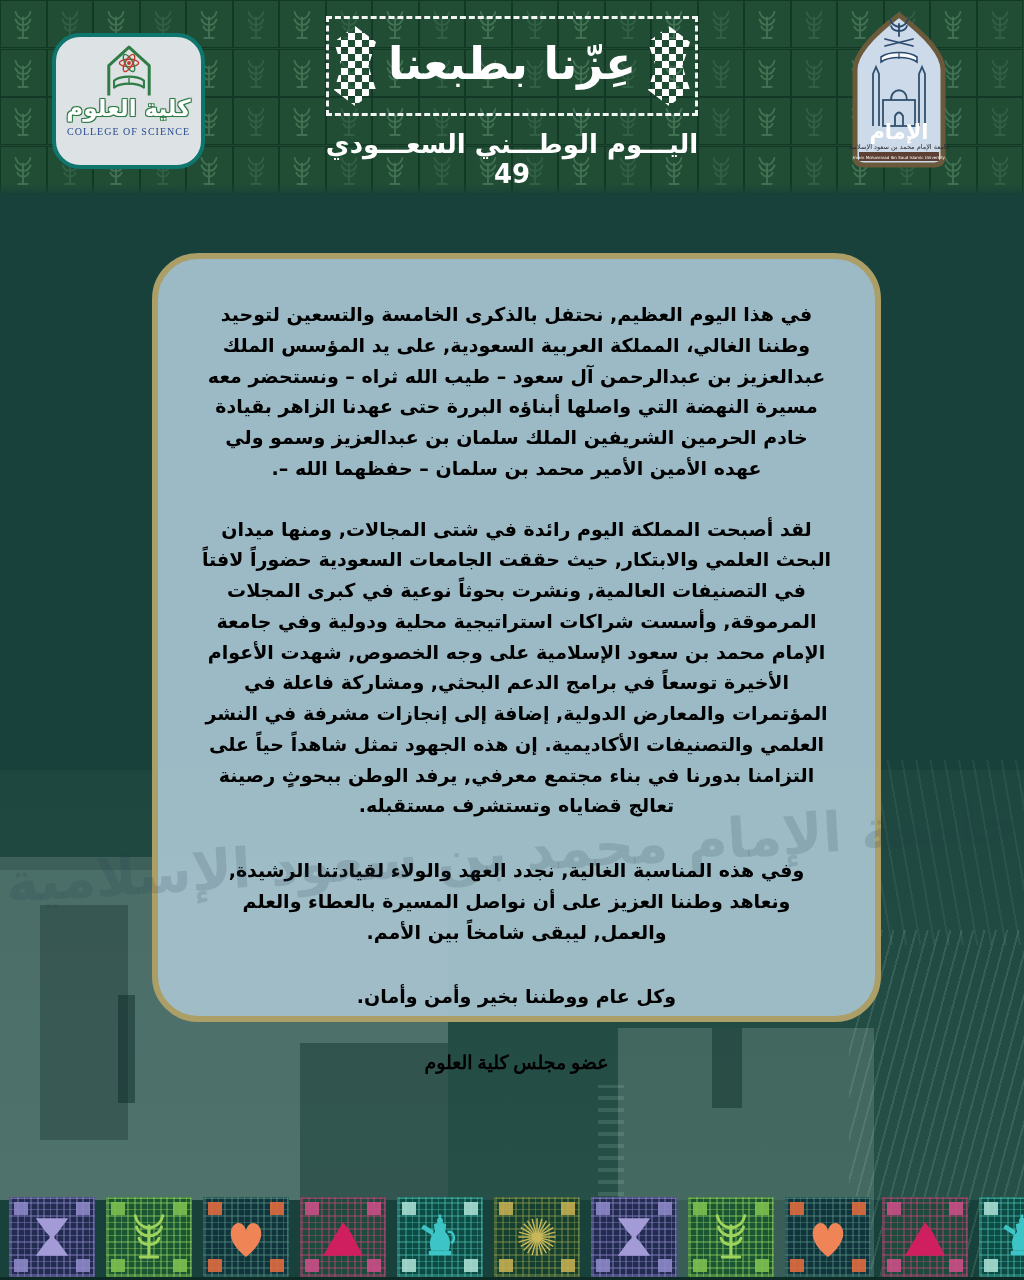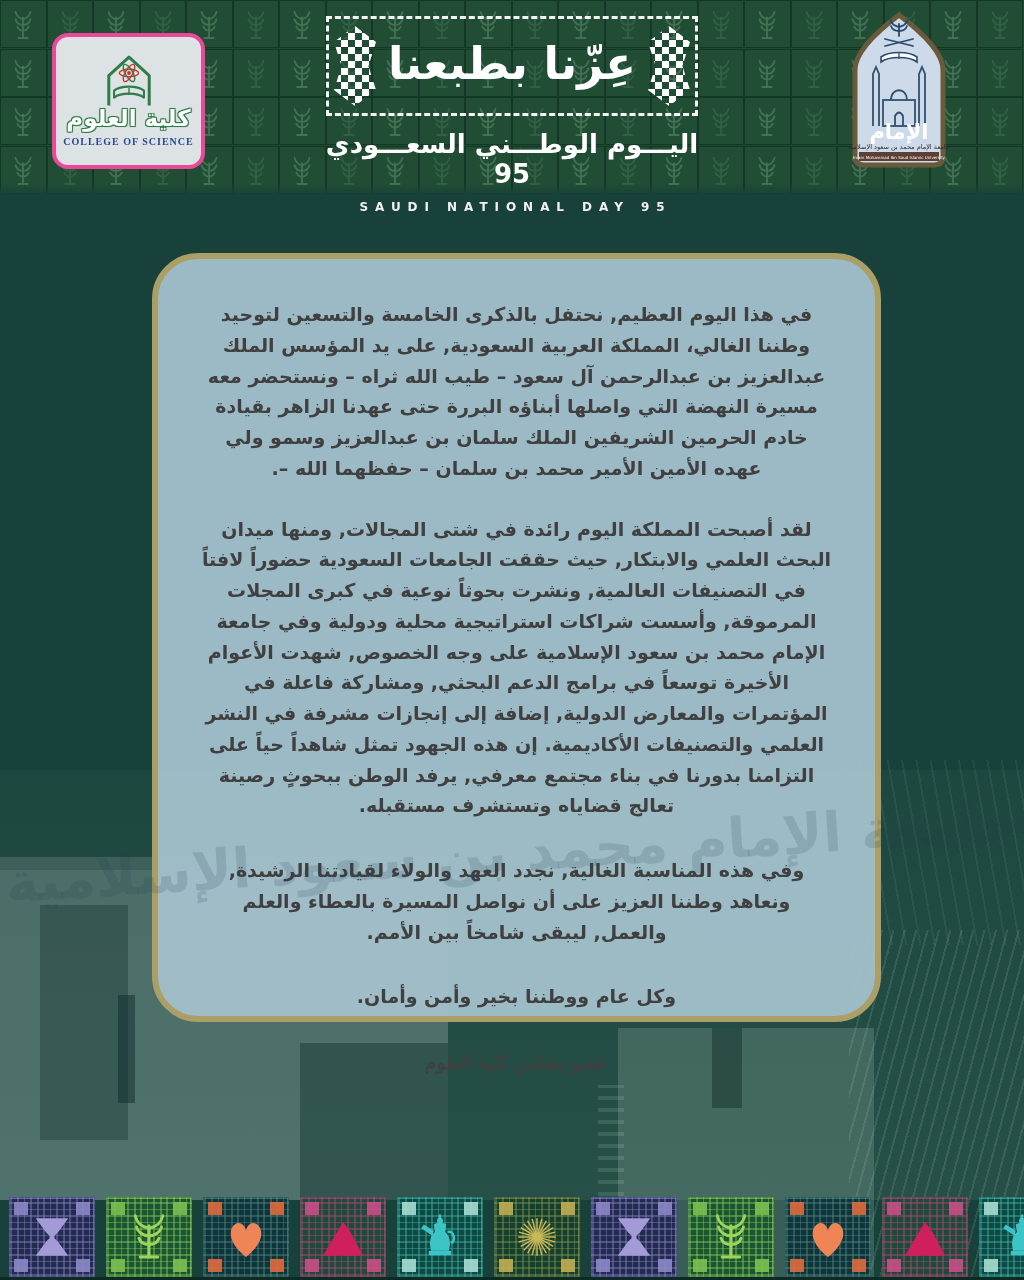--- a/index.html
+++ b/index.html
@@ -10,26 +10,26 @@
   .header{position:absolute;left:0;top:0;width:1024px;height:194px;background:#1d4a31;z-index:1;}
   .header-pattern{position:absolute;inset:0;display:flex;flex-wrap:wrap;overflow:hidden;}
   .pcell{width:46.5px;height:48px;box-sizing:border-box;border:1px solid rgba(9,42,26,.55);
     display:flex;align-items:center;justify-content:center;background:rgba(255,255,255,.02);}
   .pcell svg{width:28px;height:32px;}
   .header-fade{position:absolute;left:0;right:0;bottom:-2px;height:12px;
     background:linear-gradient(180deg,rgba(23,65,58,0),#17413a);}
 
   
   .science-logo{position:absolute;left:52px;top:33px;width:153px;height:136px;box-sizing:border-box;
-    background:#dde2e5;border:4px solid #ec4899;border-radius:16px;z-index:2;
-    display:flex;flex-direction:column;align-items:center;padding-top:14px;}
+    background:#dde2e5;border:4px solid #0f766e;border-radius:28px;z-index:2;
+    display:flex;flex-direction:column;align-items:center;padding-top:4px;}
   .science-logo svg{width:64px;height:58px;}
   .sci-ar{font-size:23px;font-weight:bold;color:#fff;line-height:1.05;margin-top:-3px;direction:rtl;
     text-shadow:1px 1px 0 #2f7c46,-1px -1px 0 #2f7c46,1px -1px 0 #2f7c46,-1px 1px 0 #2f7c46,0 0 2px #2f7c46;}
-  .sci-en{font-family:"Liberation Serif",serif;font-size:10px;font-weight:bold;color:#27498f;
+  .sci-en{font-family:"Liberation Serif",serif;font-size:10px;font-weight:normal;color:#27498f;
     letter-spacing:1px;margin-top:6px;white-space:nowrap;}
 
   
   .title-block{position:absolute;left:312px;top:16px;width:400px;text-align:center;color:#fff;z-index:2;}
   .cal-frame{position:relative;margin:0 auto;width:372px;height:100px;box-sizing:border-box;
     border:3px dashed rgba(255,255,255,.95);display:flex;align-items:center;justify-content:center;}
   .checker{position:absolute;top:50%;transform:translateY(-50%);width:42px;height:80px;
     background:repeating-conic-gradient(#fff 0% 25%,transparent 0% 50%) 0 0/14px 14px;
     clip-path:polygon(50% 0,100% 20%,82% 50%,100% 80%,50% 100%,0 80%,18% 50%,0 20%);}
   .checker.left{left:5px;}
@@ -56,21 +56,21 @@
   .pattern-wall{position:absolute;left:598px;top:1085px;width:26px;height:195px;opacity:.5;
     background:repeating-linear-gradient(0deg,rgba(200,230,215,.28) 0 4px,transparent 4px 12px);}
   .palms{position:absolute;right:0;top:930px;width:175px;height:350px;
     background:repeating-linear-gradient(105deg,transparent 0 9px,rgba(190,225,200,.13) 9px 11px);}
   .palms2{position:absolute;right:0;top:760px;width:330px;height:185px;
     background:repeating-linear-gradient(80deg,transparent 0 12px,rgba(190,225,200,.07) 12px 14px);}
 
   
   .card{position:absolute;left:152px;top:253px;width:729px;height:769px;box-sizing:border-box;z-index:2;
     background:rgba(162,191,203,.96);border:6px solid #ab9e66;border-radius:46px;
-    padding:40px 42px 0;direction:rtl;text-align:center;color:#404040;
+    padding:40px 42px 0;direction:rtl;text-align:center;color:#000000;
     font-weight:bold;font-size:19px;line-height:1.62;}
   .card .p1{margin:0 0 30px;}
   .card .p2{margin:0 0 34px;}
   .card .p3{margin:9px;}
   .closing{margin-top:33px;}
   .sig-role{margin-top:37px;font-family:Liberation Serif, serif;}
   .sig-name{margin-top:3px;}
 
   .watermark{position:absolute;left:70px;top:818px;width:950px;z-index:3;direction:rtl;
     font-size:55px;font-weight:bold;color:rgba(35,60,72,.16);white-space:nowrap;
@@ -571,22 +571,21 @@
     <div class="sci-ar">كلية العلوم</div>
     <div class="sci-en">COLLEGE OF SCIENCE</div>
   </div>
 
   <div class="title-block">
     <div class="cal-frame">
       <div class="checker left"></div>
       <div class="checker right"></div>
       <div class="cal-text">عِزّنا بطبعنا</div>
     </div>
-    <div class="occasion-ar">اليـــوم الوطـــني السعـــودي 95</div>
-    <div class="occasion-en">SAUDI NATIONAL DAY 95</div>
+    <div class="occasion-ar">اليـــوم الوطـــني السعـــودي 49</div>
   </div>
 
   <div class="imamu-logo">
     <svg viewBox="0 0 108 166">
       <path d="M10 62 Q10 40 54 7 Q98 40 98 62 V148 Q98 157 89 157 H19 Q10 157 10 148 Z" fill="#ccdae9" stroke="#6a5a3b" stroke-width="5"></path>
       <g fill="none" stroke="#2c4a6e" stroke-width="1.8" stroke-linecap="round">
         <path d="M54 16 v12"></path>
         <path d="M54 19 c-5 -1 -8 -4 -9 -8"></path>
           <path d="M54 19 c5 -1 8 -4 9 -8"></path>
         <path d="M54 23 c-4 0 -7 -2 -8 -5"></path>

